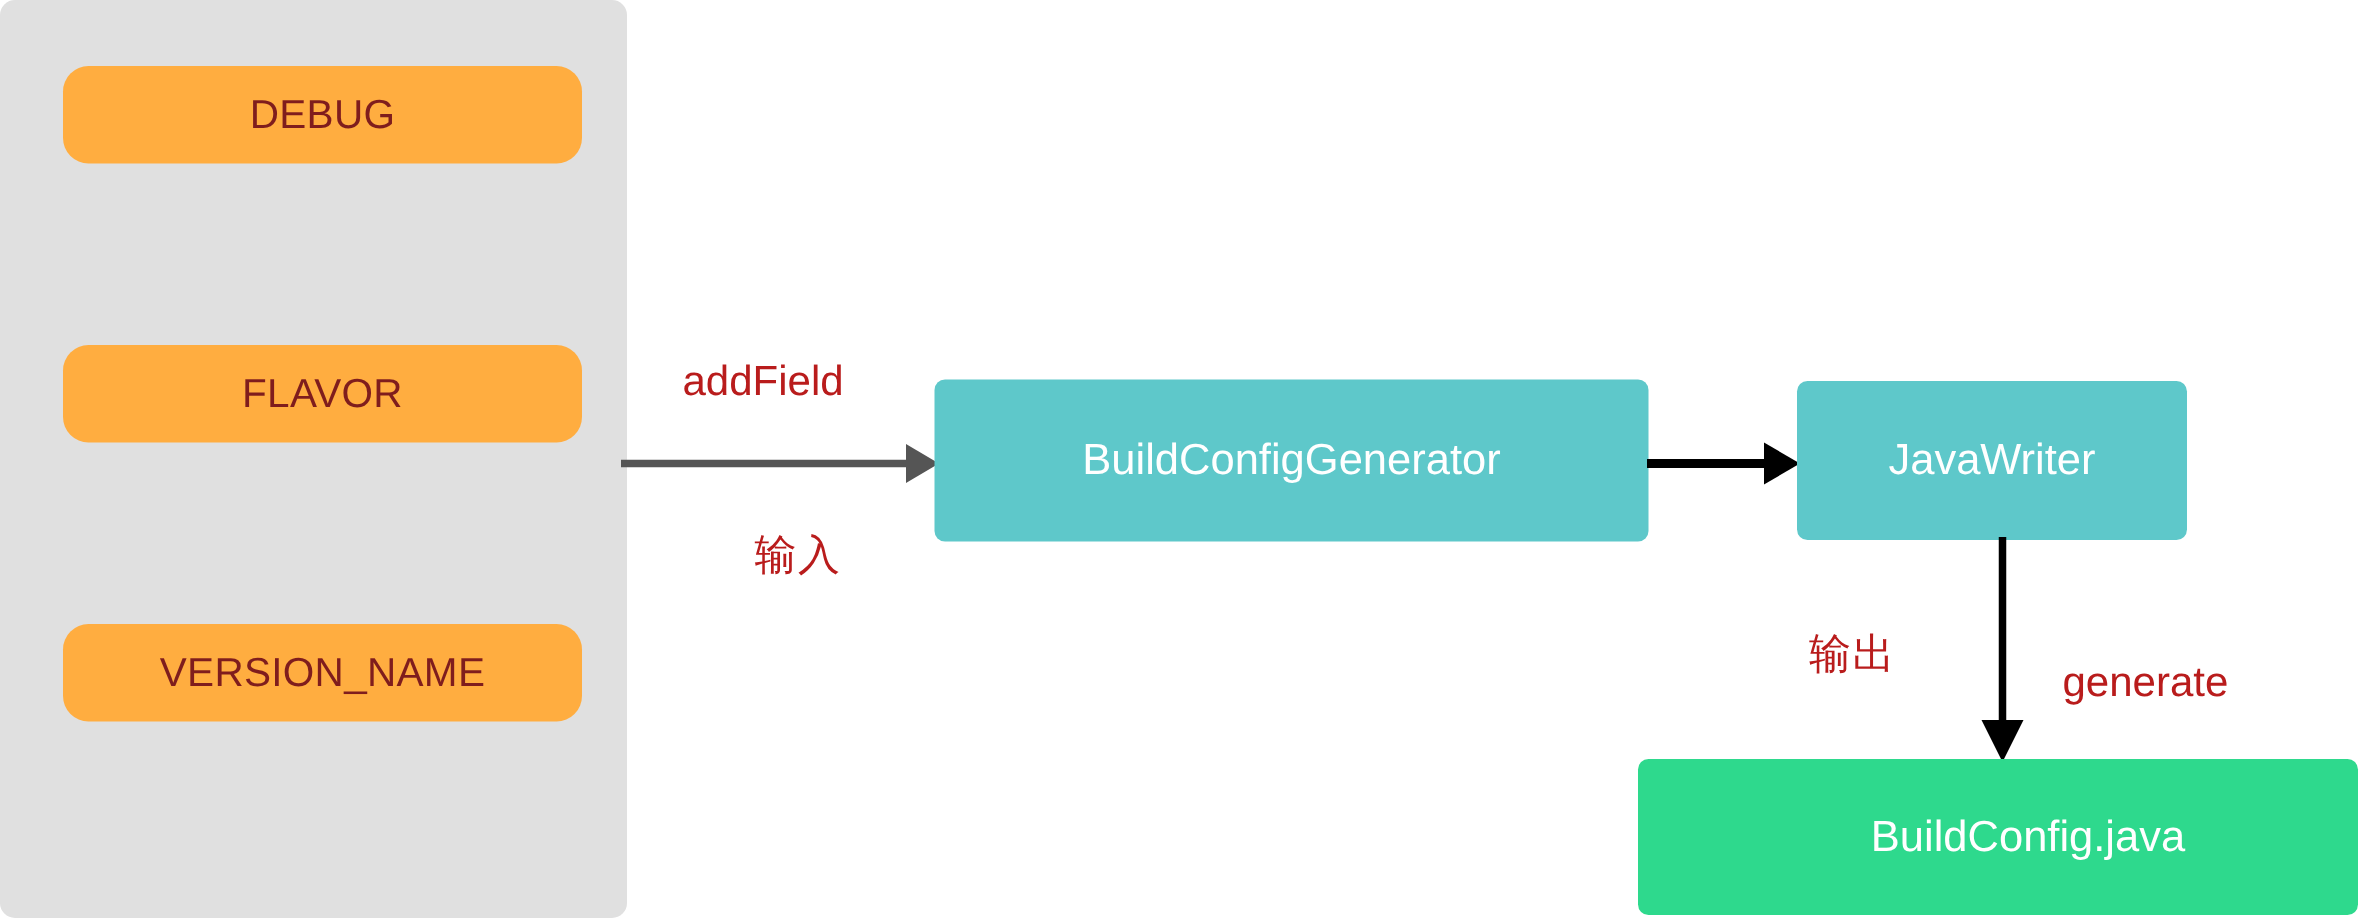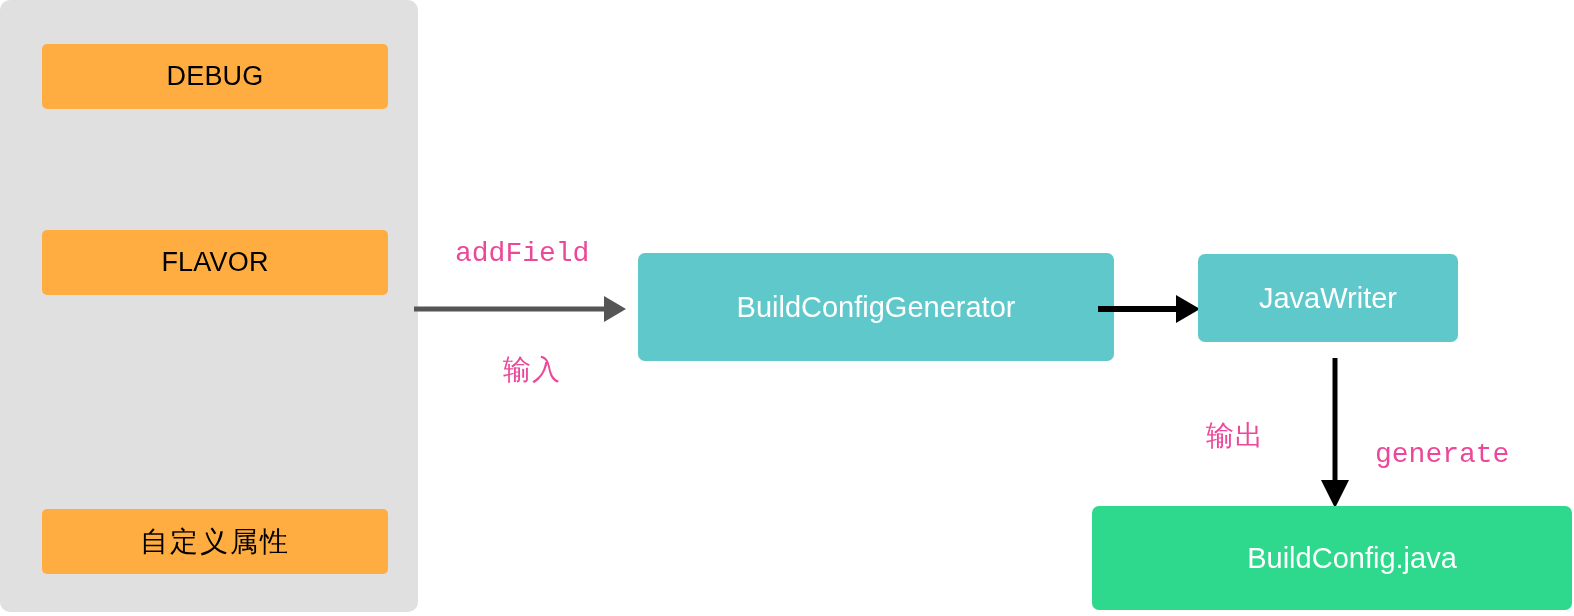--- a/index.html
+++ b/index.html
@@ -30,25 +30,25 @@
     background: #e0e0e0;
     border-radius: 10px;
     box-sizing: border-box;
   }
   .field-chip {
     position: absolute;
     left: 42px;
     width: 346px;
     height: 65px;
     background: #ffad40;
-    border-radius: 5px;
+    border-radius: 17px;
     display: flex;
     align-items: center;
     justify-content: center;
-    color: #000000;
+    color: #7f1d1d;
     font-size: 27px;
     font-weight: 400;
     letter-spacing: 0.2px;
     box-sizing: border-box;
   }
   .field-chip.cjk { font-size: 28px; letter-spacing: 2px; }
 
   
   .proc-box {
     position: absolute;
@@ -56,30 +56,30 @@
     border-radius: 7px;
     display: flex;
     align-items: center;
     justify-content: center;
     color: #ffffff;
     font-size: 29px;
     font-weight: 400;
     box-sizing: border-box;
   }
   #box-generator {
-    left: 638px;
+    left: 623px;
     top: 253px;
     width: 476px;
     height: 108px;
   }
   #box-javawriter {
     left: 1198px;
     top: 254px;
     width: 260px;
-    height: 88px;
+    height: 106px;
   }
   #box-output-file {
     position: absolute;
     left: 1092px;
     top: 506px;
     width: 480px;
     height: 104px;
     background: #2ed98d;
     border-radius: 7px;
     display: flex;
@@ -97,41 +97,40 @@
     position: absolute;
     overflow: visible;
   }
   #arrow-fields-to-generator { left: 410px; top: 288px; width: 220px; height: 42px; }
   #arrow-generator-to-writer { left: 1096px; top: 288px; width: 108px; height: 42px; }
   #arrow-writer-to-file      { left: 1312px; top: 356px; width: 46px;  height: 156px; }
 
   
   .edge-label {
     position: absolute;
-    color: #ec4899;
+    color: #b91c1c;
     font-size: 28px;
     font-weight: 400;
     white-space: nowrap;
-    font-family: Liberation Mono, monospace;
   }
   .edge-label.cjk { letter-spacing: 1px; }
   #label-addfield { left: 455px;  top: 238px; }
   #label-input    { left: 471px;  top: 351px; margin-left: 32px; }
   #label-output   { left: 1206px; top: 417px; text-align: right; }
   #label-generate { left: 1375px; top: 439px; }
 </style>
 </head>
 <body>
 
 <div id="canvas">
 
   <div class="fields-container">
     <div class="field-chip" style="top:44px;">DEBUG</div>
     <div class="field-chip" style="top:230px;text-align:right;">FLAVOR</div>
-    <div class="field-chip cjk" style="top:509px;">自定义属性</div>
+    <div class="field-chip" style="top:416px;">VERSION_NAME</div>
   </div>
 
   <svg class="arrow-svg" id="arrow-fields-to-generator" viewBox="0 0 220 42">
     <line x1="4" y1="21" x2="194" y2="21" stroke="#555555" stroke-width="5"></line>
     <polygon points="194,8 216,21 194,34" fill="#555555"></polygon>
   </svg>
   <div class="edge-label" id="label-addfield">addField</div>
   <div class="edge-label cjk" id="label-input">输入</div>
 
   <div class="proc-box" id="box-generator">BuildConfigGenerator</div>

